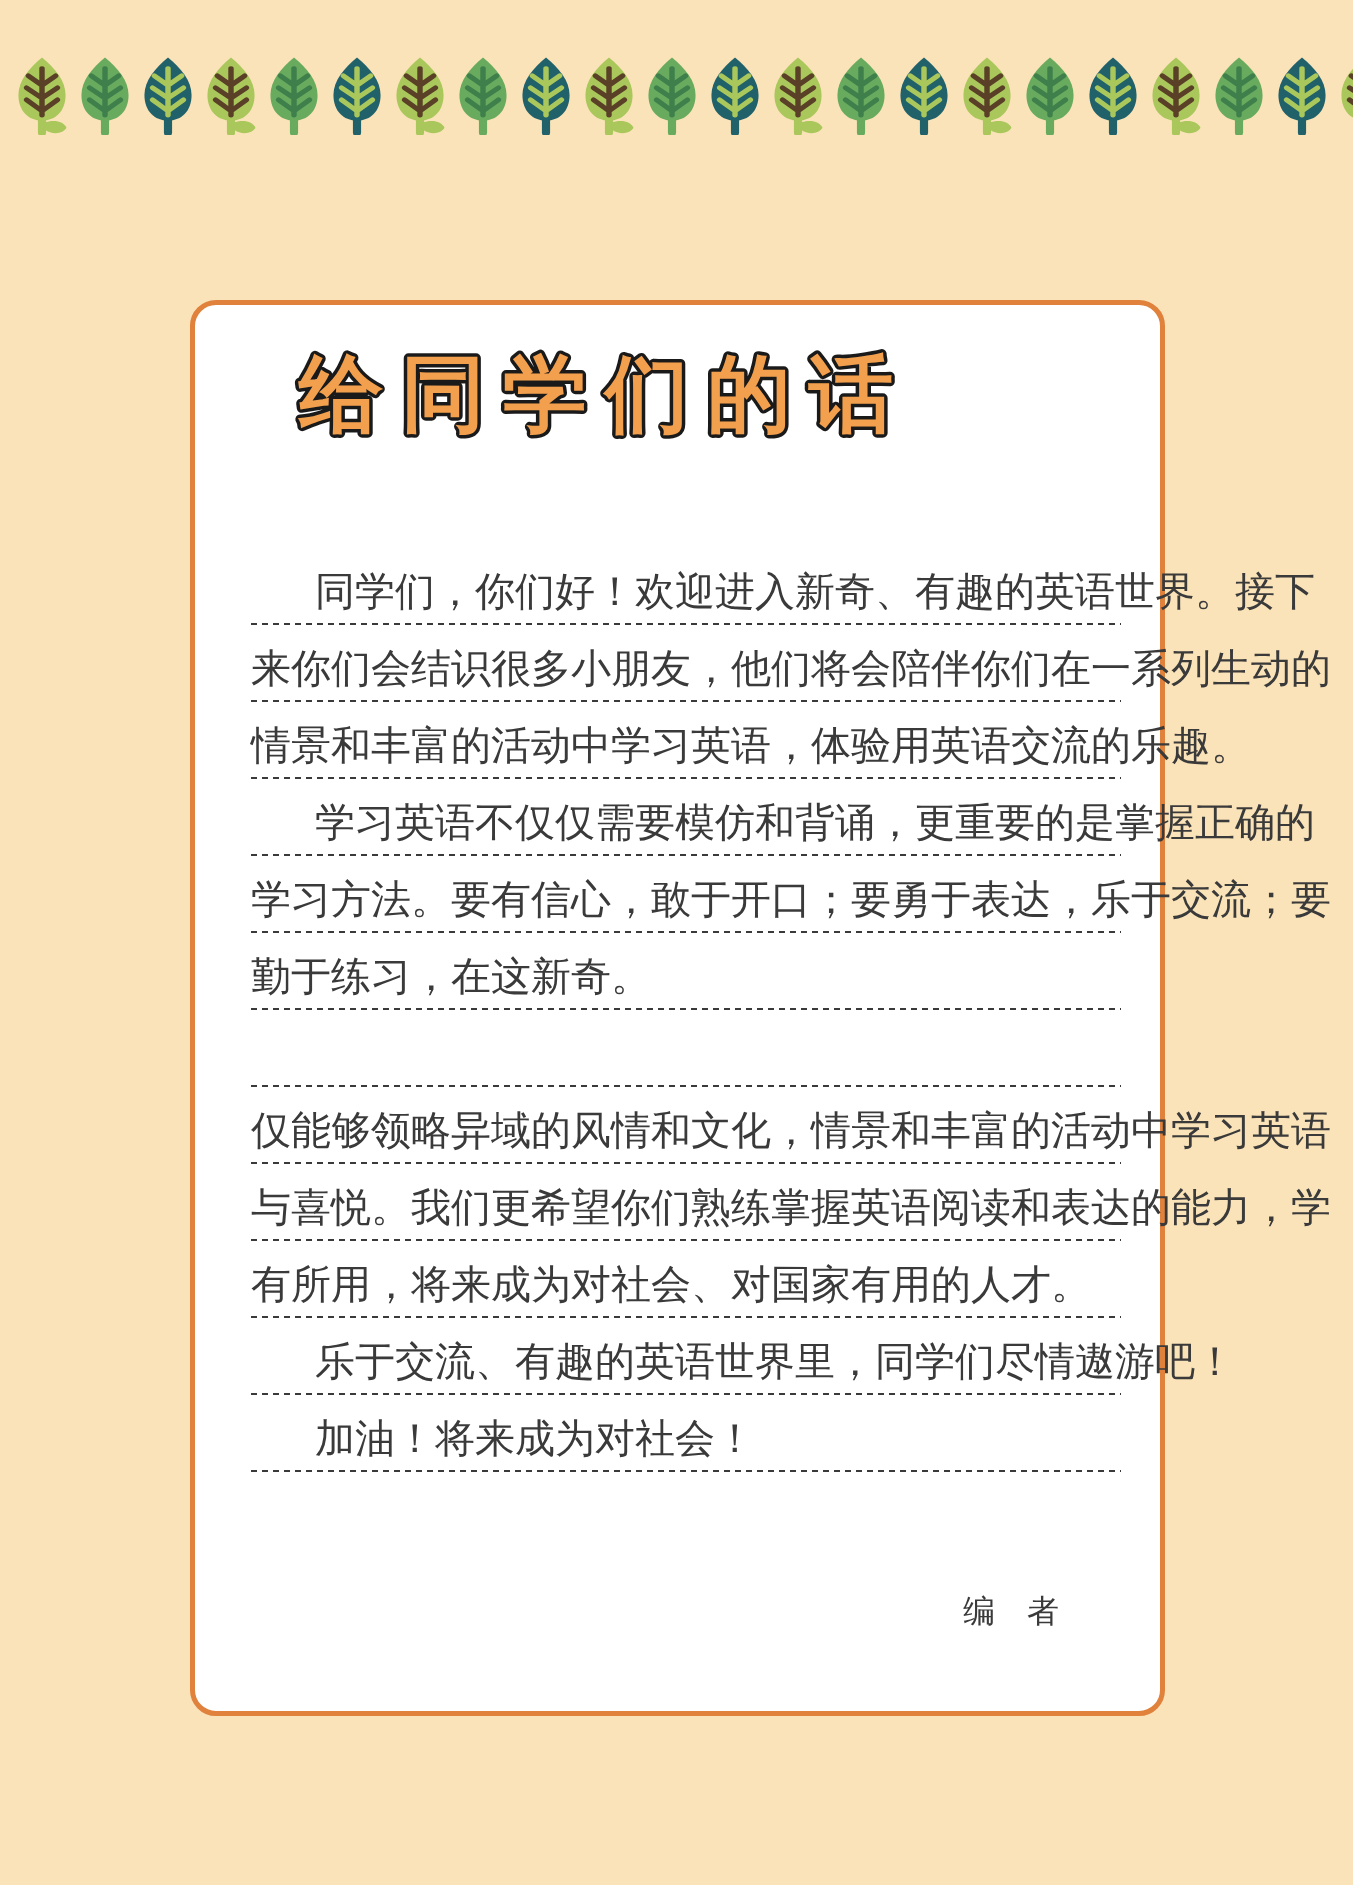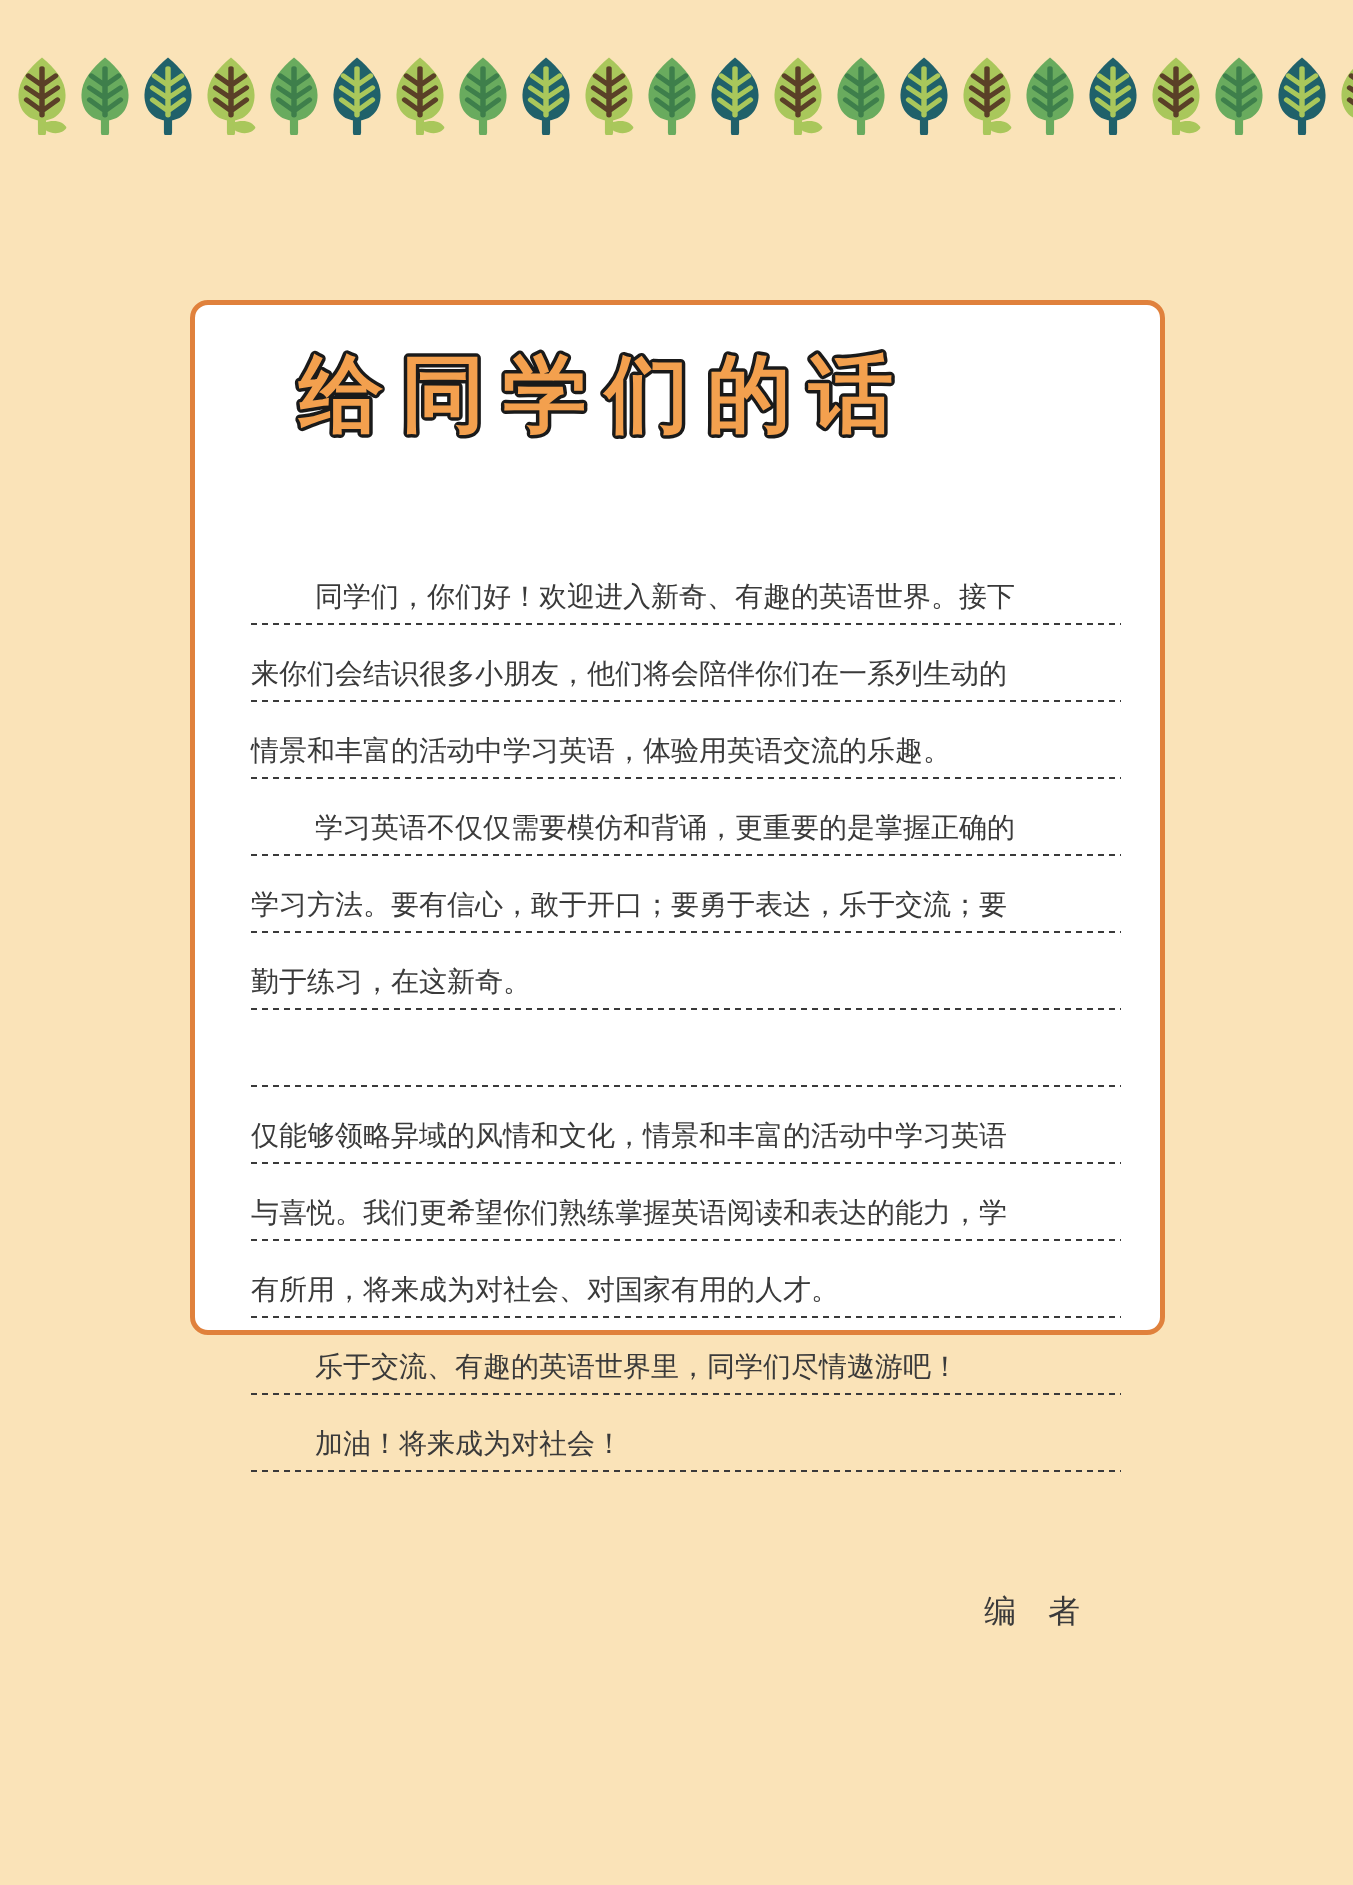--- a/index.html
+++ b/index.html
@@ -28,25 +28,25 @@
     padding-left:13px;
     padding-top:55px;
     gap:5px;
   }
   .leaf{width:58px;height:80px;flex:0 0 auto;}
 
   
   .card{
     position:absolute;
     left:190px;top:300px;
-    width:975px;height:1035px;
+    width:975px;height:1416px;
     box-sizing:border-box;
     background:var(--card-bg);
     border:5px solid var(--card-border);
-    border-radius:18px;
+    border-radius:26px;
   }
 
   .title-svg{position:absolute;left:100px;top:28px;overflow:visible;}
   .title-text{
     font-family:"Liberation Sans",sans-serif;
     font-size:84px;
     font-weight:bold;
     letter-spacing:18px;
     fill:var(--title-fill);
     stroke:var(--title-outline);
@@ -60,40 +60,40 @@
     left:56px;top:243px;
     width:870px;
   }
   .text-line{
     position:relative;
     height:77px;
   }
   .line-text{
     position:absolute;
     left:0;bottom:14px;
-    font-size:28px;
+    font-size:40px;
     line-height:1;
     color:var(--text);
     white-space:nowrap;
     letter-spacing:0;
   }
   .line-text.indent{left:64px;}
   .dash-rule{
     position:absolute;
     left:0;right:0;bottom:0;
     height:2px;
     background:repeating-linear-gradient(to right,var(--rule) 0 6px,transparent 6px 11px);
   }
 
   .signature{
     position:absolute;
     left:0;top:1285px;
     width:100%;
     box-sizing:border-box;
-    padding-right:80px;
+    padding-right:101px;
     text-align:right;
     font-size:32px;
     color:var(--text);
   }
 </style>
 </head>
 <body>
 
 <div class="page">
 

